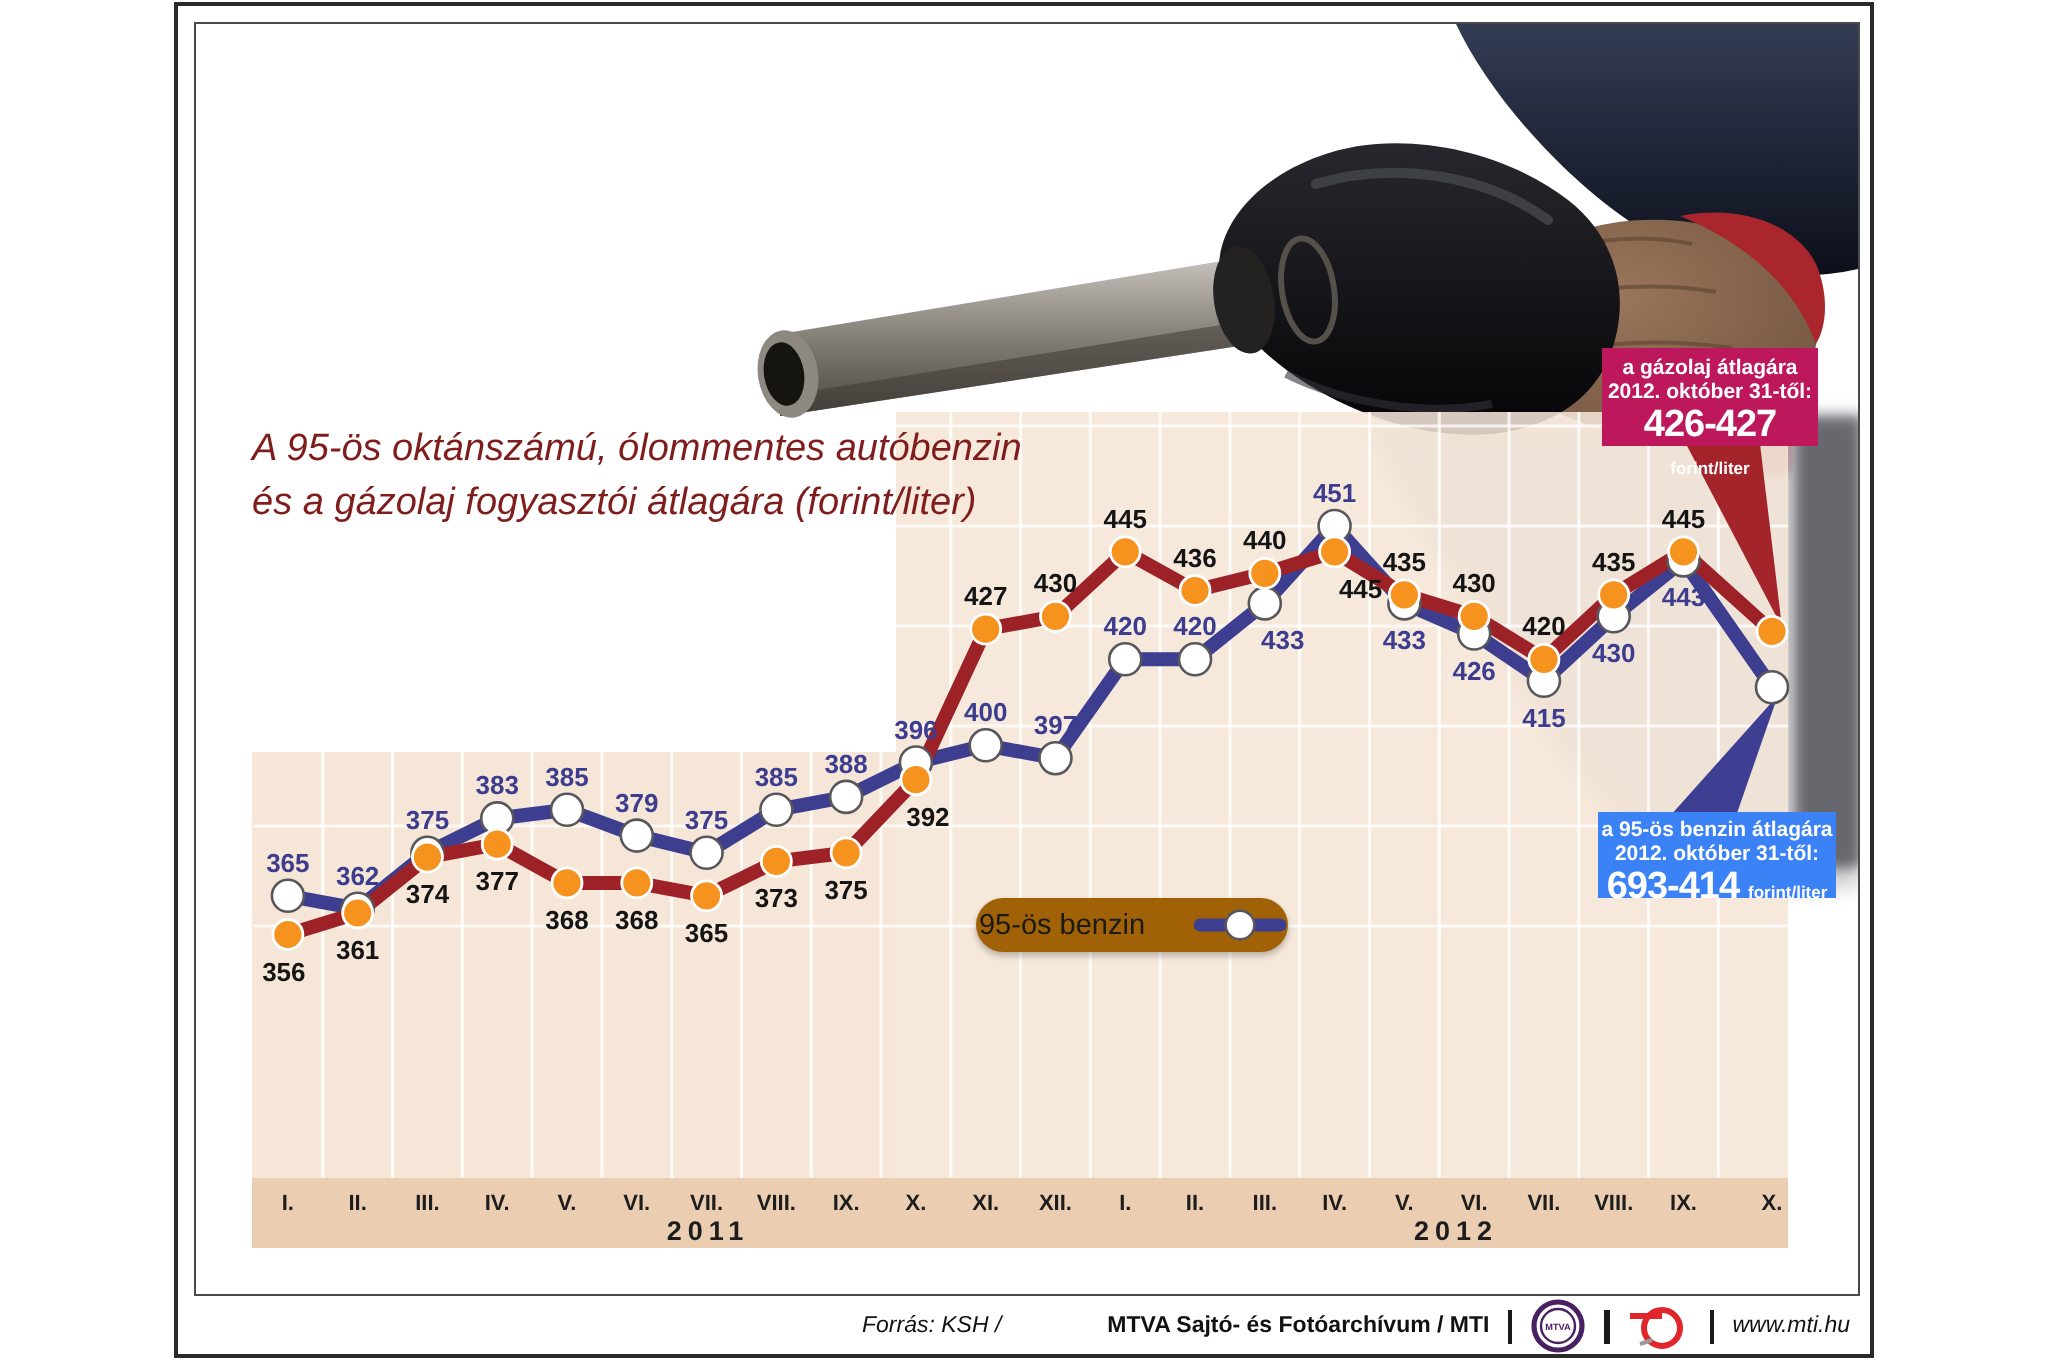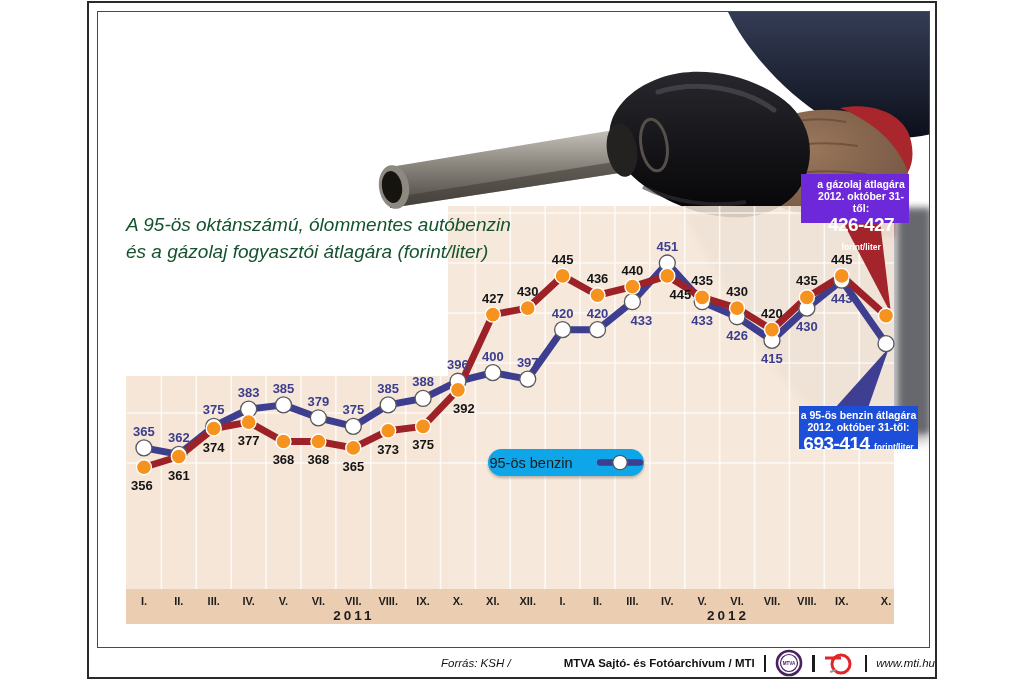--- a/index.html
+++ b/index.html
@@ -12,37 +12,37 @@
   #photo,#chart{position:absolute;left:0;top:0;width:833px;height:637px;}
   #photo{z-index:1;}
   .panel{position:absolute;z-index:2;}
   .panel-left{left:28px;top:364px;width:322px;height:213px;background:#f5e6d7;}
   .panel-right{left:350px;top:194px;width:446px;height:383px;background:rgba(245,230,215,0.87);}
   .axis-band{left:28px;top:577px;width:768px;height:35px;background:#ebceb2;}
   #chart{z-index:3;}
   #chart text{font-family:"Liberation Sans", sans-serif;}
   .title{position:absolute;left:28px;top:16px;z-index:4;color:#0e0e0e;
          font-weight:bold;font-size:27px;line-height:36px;letter-spacing:-0.5px;}
-  .subtitle{position:absolute;left:28px;top:199px;z-index:4;color:#14532d;
+  .subtitle{position:absolute;left:28px;top:199px;z-index:4;color:#7f1d1d;
             font-style:italic;font-size:19px;line-height:27px;}
   .callout{position:absolute;z-index:5;color:#fff;text-align:center;box-sizing:border-box;
            padding-top:4px;}
-  .co-red{left:703px;top:162px;width:108px;height:49px;background:#6d28d9;padding-left:12px;}
-  .co-blue{left:701px;top:394px;width:119px;height:43px;background:#1d4ed8;padding-top:3px;}
+  .co-red{left:703px;top:162px;width:108px;height:49px;background:#be185d;}
+  .co-blue{left:701px;top:394px;width:119px;height:43px;background:#3b82f6;padding-top:3px;}
   .co-line{font-weight:bold;font-size:10.5px;line-height:12px;}
   .co-value-row{line-height:19px;margin-top:1px;}
   .co-value{font-weight:bold;font-size:19px;letter-spacing:-0.5px;margin-top:39px;}
   .co-unit{font-weight:bold;font-size:8.5px;text-align:right;}
-  .legend{position:absolute;z-index:5;background:#0ea5e9;border-radius:15px;
+  .legend{position:absolute;z-index:5;background:#a16207;border-radius:15px;
           box-shadow:0 2px 3px rgba(0,0,0,0.25);display:flex;align-items:center;
           justify-content:center;gap:24px;font-size:14.5px;color:#1a1a1a;}
   .leg1{left:390px;top:437px;width:156px;height:27px;}
   .leg2{left:425px;top:472px;width:125px;height:29px;}
   .footer{position:absolute;left:0;right:0;top:645px;height:30px;display:flex;
-          align-items:center;justify-content:flex-end;gap:9px;
+          align-items:center;justify-content:flex-end;gap:9px;padding-right:10px;
           font-size:11.5px;color:#111;}
   .src-prefix{font-style:italic;}
   .src-main{font-weight:bold;margin-left:44px;}
   .site{font-style:italic;}
   .sep{width:2.5px;height:17px;background:#1a1a1a;}
 </style>
 </head>
 <body>
 
 <div class="page">

